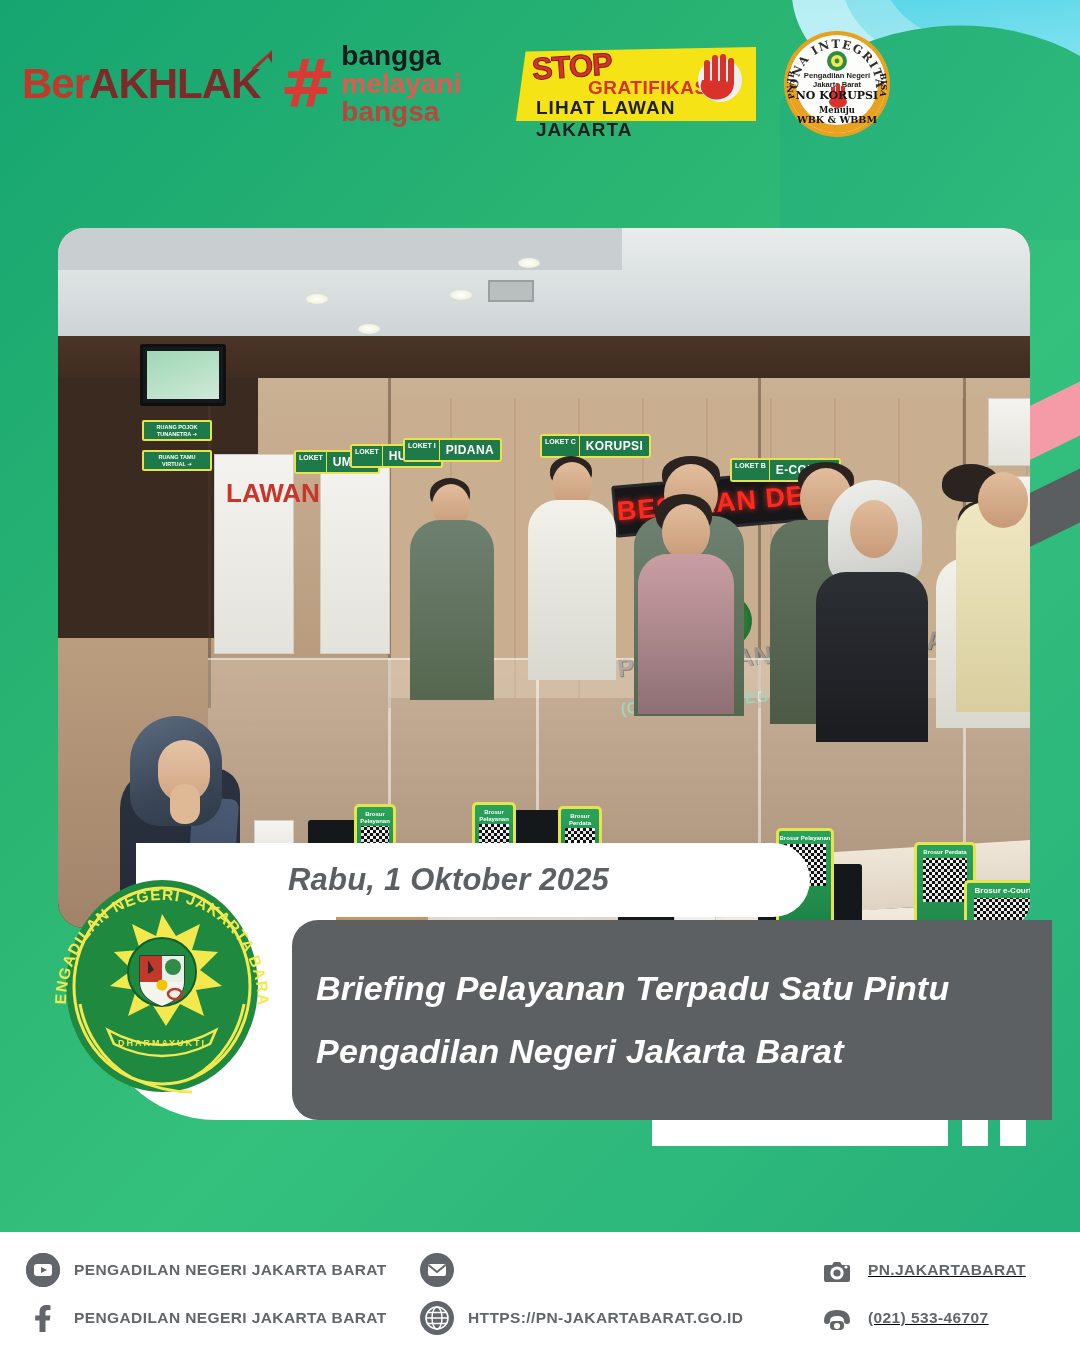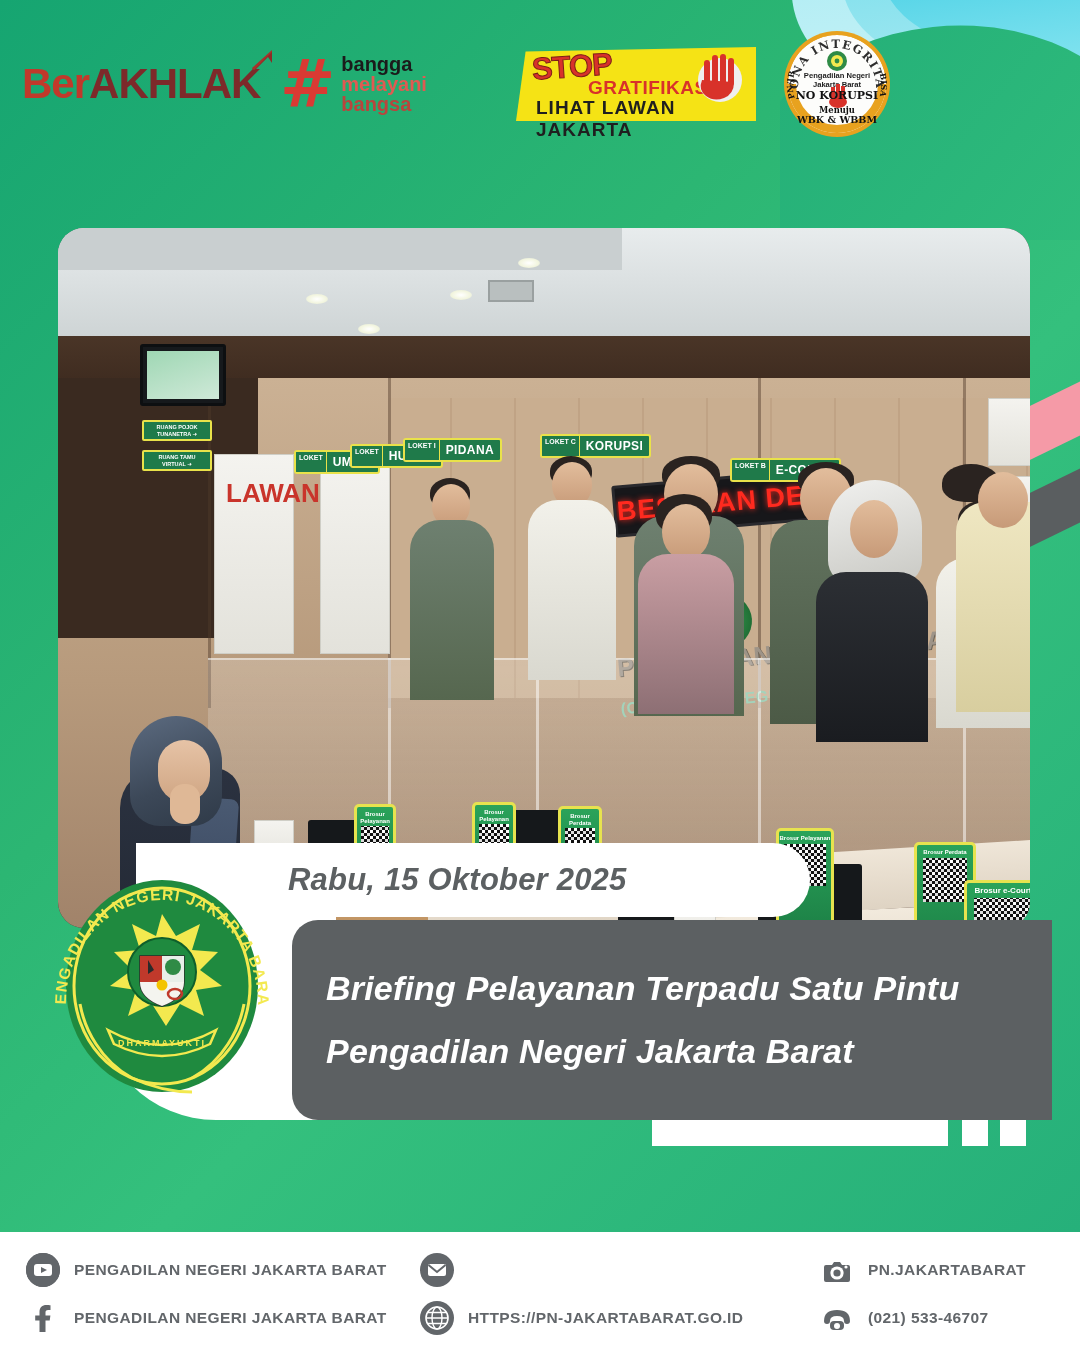--- a/index.html
+++ b/index.html
@@ -47,21 +47,21 @@
   .berakhlak .main .c1{color:#c1392b;}
   .berakhlak .main .c2{color:#7d2a2a;}
   .berakhlak .arrow{
       position:absolute;right:-16px;top:-14px;width:26px;height:22px;}
   .berakhlak .sub{font-size:10.5px;font-weight:bold;line-height:1.35;
       margin-top:5px;color:#3a3a3a;letter-spacing:.1px;}
 
   .bangga{display:flex;align-items:center;gap:6px;width:210px;}
   .bangga .hash{font-size:66px;font-weight:bold;color:#d93a33;line-height:.8;
       font-family:"DejaVu Sans",sans-serif;}
-  .bangga .words{line-height:1.0;font-weight:bold;font-size:20px;}
+  .bangga .words{line-height:1.0;font-weight:bold;font-size:28px;}
   .bangga .w1{color:#1b1b1b;}
   .bangga .w2{color:#e05a52;}
   .bangga .w3{color:#b9453d;}
 
   .stopgrat{position:relative;width:240px;height:74px;}
   .stopgrat .plate{
       position:absolute;inset:0;background:#f5e315;
       clip-path:polygon(4% 6%,100% 0,100% 100%,0 100%);}
   .sg-stop{position:absolute;left:16px;top:2px;font-size:31px;font-weight:bold;
       color:#d8322a;transform:rotate(-4deg);letter-spacing:-1px;
@@ -187,21 +187,21 @@
     color:#5c6062;letter-spacing:.2px;
   }
   .white-bridge{
     position:absolute;left:96px;top:860px;width:240px;height:260px;background:#fff;
     border-radius:120px 0 0 120px;
   }
   .title-card{
     position:absolute;left:292px;top:920px;width:760px;height:200px;
     background:#5c6062;border-radius:26px 0 0 26px;
     display:flex;flex-direction:column;justify-content:center;
-    padding:0 34px;gap:24px;
+    padding:0 24px;gap:24px;
   }
   .title-card div{
     color:#fff;font-size:34px;font-weight:bold;font-style:italic;
     letter-spacing:.2px;white-space:nowrap;
   }
   .seal{
     position:absolute;left:36px;top:872px;width:252px;height:228px;
   }
   .blk{position:absolute;background:#fff;}
   .blk1{left:652px;top:1120px;width:296px;height:26px;}
@@ -215,21 +215,21 @@
   }
   .frow{display:flex;align-items:center;height:48px;}
   .fcell{display:flex;align-items:center;gap:14px;}
   .fcell .lbl{font-size:15.5px;font-weight:bold;color:#62666a;letter-spacing:.4px;
       white-space:nowrap;}
   .ic{width:34px;height:34px;flex:0 0 34px;display:flex;align-items:center;
       justify-content:center;}
   .ic-circle{border-radius:50%;background:#62666a;}
   .c1col{width:420px;padding-left:26px;}
   .c2col{width:400px;}
-  .c3col{width:auto;}
+  .c3col{width:auto;text-decoration:underline;}
   svg{display:block;}
 </style>
 </head>
 <body>
 
 <div class="bg-green"></div>
 
 <div class="swoosh-wrap">
   <div class="swoosh sw1"></div>
   <div class="swoosh sw2"></div>
@@ -480,21 +480,21 @@
   <div class="ph speaker-body"></div>
   <div class="ph speaker-scarf"></div>
   <div class="ph speaker-hijab"></div>
   <div class="ph speaker-face"></div>
   <div class="ph speaker-hand"></div>
 </div>
 
 <div class="white-bridge"></div>
 
 <div class="date-card">
-  <span>Rabu, 15 Oktober 2025</span>
+  <span>Rabu, 1 Oktober 2025</span>
 </div>
 
 <div class="title-card">
   <div>Briefing Pelayanan Terpadu Satu Pintu</div>
   <div>Pengadilan Negeri Jakarta Barat</div>
 </div>
 
 <div class="blk blk1"></div>
 <div class="blk blk2"></div>
 <div class="blk blk3"></div>

